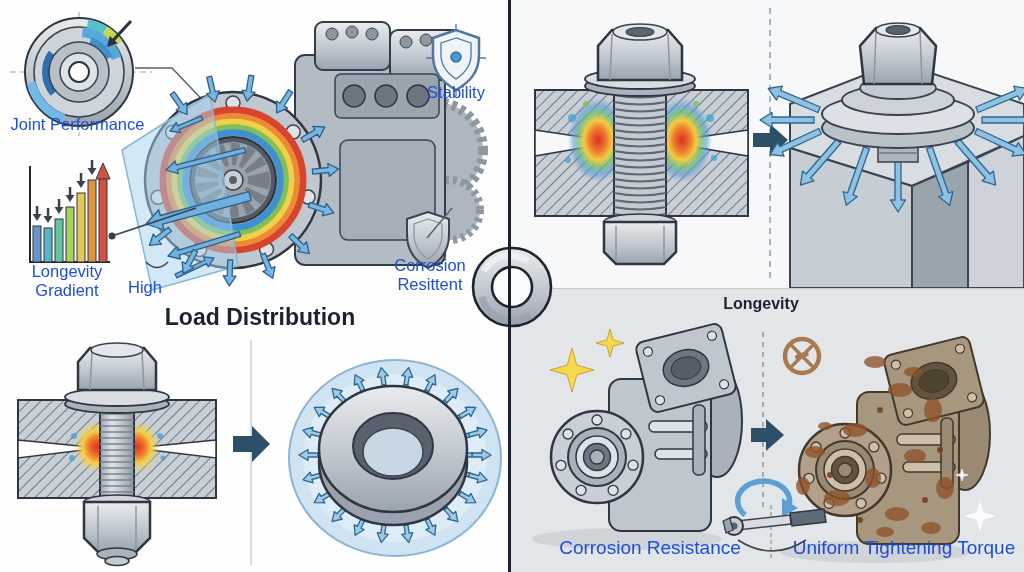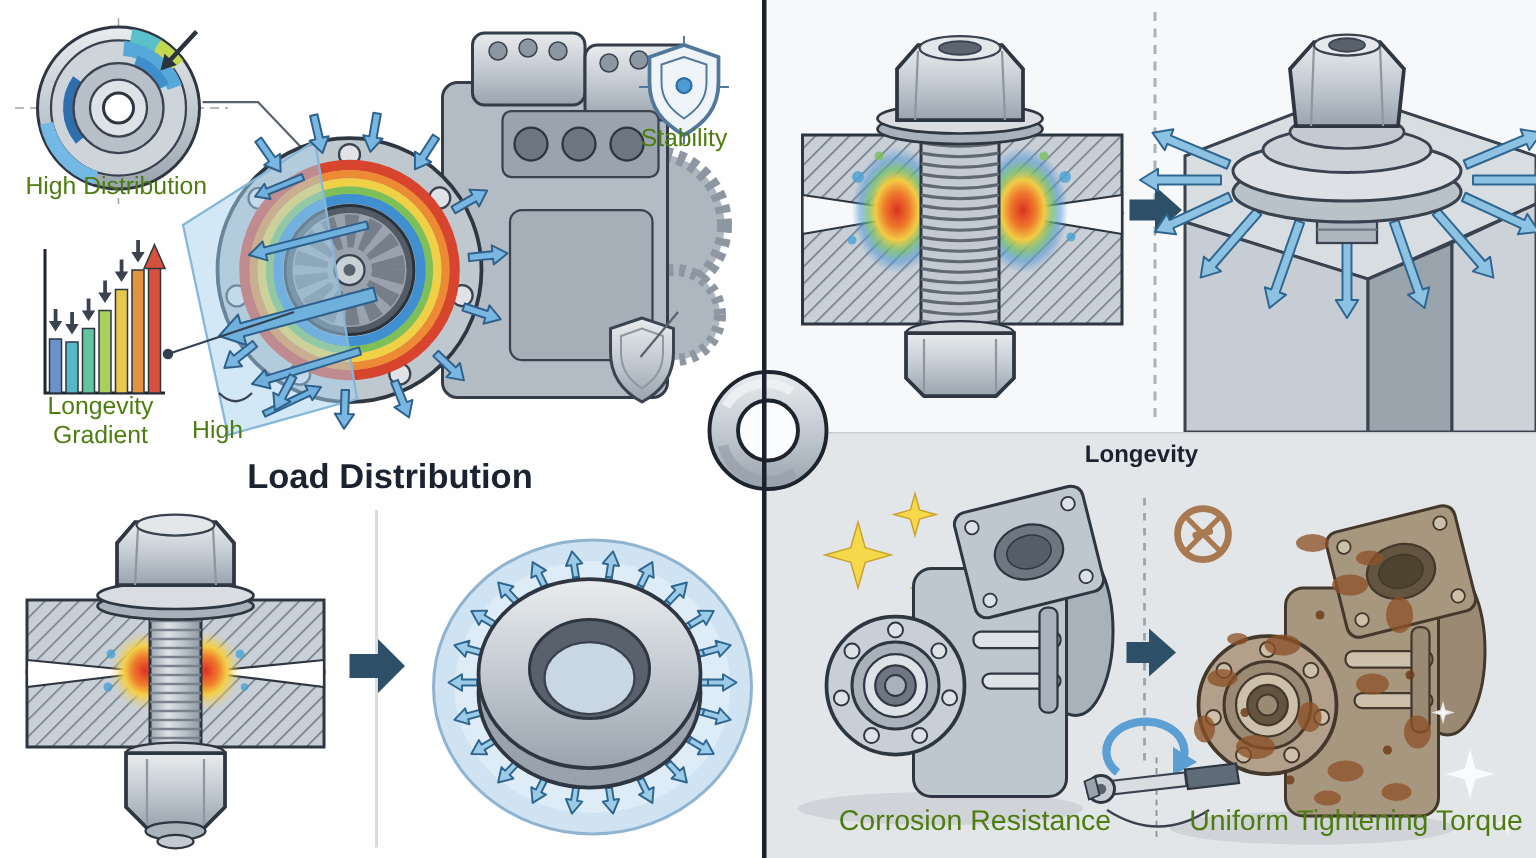--- a/index.html
+++ b/index.html
@@ -4,21 +4,21 @@
 <style>
   html,body{margin:0;padding:0;background:#fff;}
   #stage{position:relative;width:1024px;height:572px;overflow:hidden;background:#fff;
          font-family:"Liberation Sans",sans-serif;}
   .panel{position:absolute;}
   #left-panel{left:0;top:0;width:510px;height:572px;background:#fefefe;}
   #right-top-panel{left:510px;top:0;width:514px;height:288px;background:#f6f8f9;}
   #right-bottom-panel{left:510px;top:288px;width:514px;height:284px;background:#e3e6e9;border-top:1px solid #c8ccd1;}
   #divider{position:absolute;left:508px;top:0;width:3px;height:572px;background:#1a212c;z-index:40;}
   svg{position:absolute;left:0;top:0;}
-  .lbl{position:absolute;text-align:center;color:#4d7c0f;font-size:16.5px;line-height:1.15;
+  .lbl{position:absolute;text-align:center;color:#1d4ed8;font-size:16.5px;line-height:1.15;
        white-space:pre-line;z-index:20;}
   .lbl-sm{font-size:19px;}
   .heading{position:absolute;text-align:center;color:#1b2330;font-weight:bold;z-index:20;}
 </style>
 </head>
 <body>
 
 <div id="stage">
 
   <div id="left-panel" class="panel"></div>
@@ -488,22 +488,24 @@
 
   <svg id="svg-washer" width="85" height="85" viewBox="0 0 85 85" style="left:470px;top:245px;z-index:30">
     <circle cx="42" cy="42" r="39" fill="url(#metalV)" stroke="#1d242e" stroke-width="2.6"></circle>
     <path d="M12,52 A31,31 0 0 0 60,70" fill="none" stroke="#9aa3ad" stroke-width="7" opacity="0.8"></path>
     <path d="M14,26 A31,31 0 0 1 58,16" fill="none" stroke="#eef1f4" stroke-width="6" opacity="0.9"></path>
     <circle cx="42" cy="42" r="20" fill="#fbfcfd" stroke="#1d242e" stroke-width="2.6"></circle>
   </svg>
 
   <div id="divider"></div>
 
-  <div class="lbl" style="left:0;top:115px;width:155px">High Distribution</div>
+  <div class="lbl" style="left:0;top:115px;width:155px">Joint Performance</div>
   <div class="lbl" style="left:8px;top:262px;width:118px">Longevity
 Gradient</div>
   <div class="lbl" style="left:110px;top:278px;width:70px">High</div>
   <div class="lbl" style="left:404px;top:83px;width:104px">Stability</div>
+  <div class="lbl" style="left:380px;top:256px;width:100px">Corrosion
+Resittent</div>
   <div class="heading" style="left:60px;top:304px;width:400px;font-size:23px">Load Distribution</div>
   <div class="heading" style="left:504px;top:295px;width:514px;font-size:16px">Longevity</div>
   <div class="lbl lbl-sm" style="left:535px;top:537px;width:230px">Corrosion Resistance</div>
   <div class="lbl lbl-sm" style="left:770px;top:537px;width:268px">Uniform Tightening Torque</div>
 </div>
 
 </body></html>

